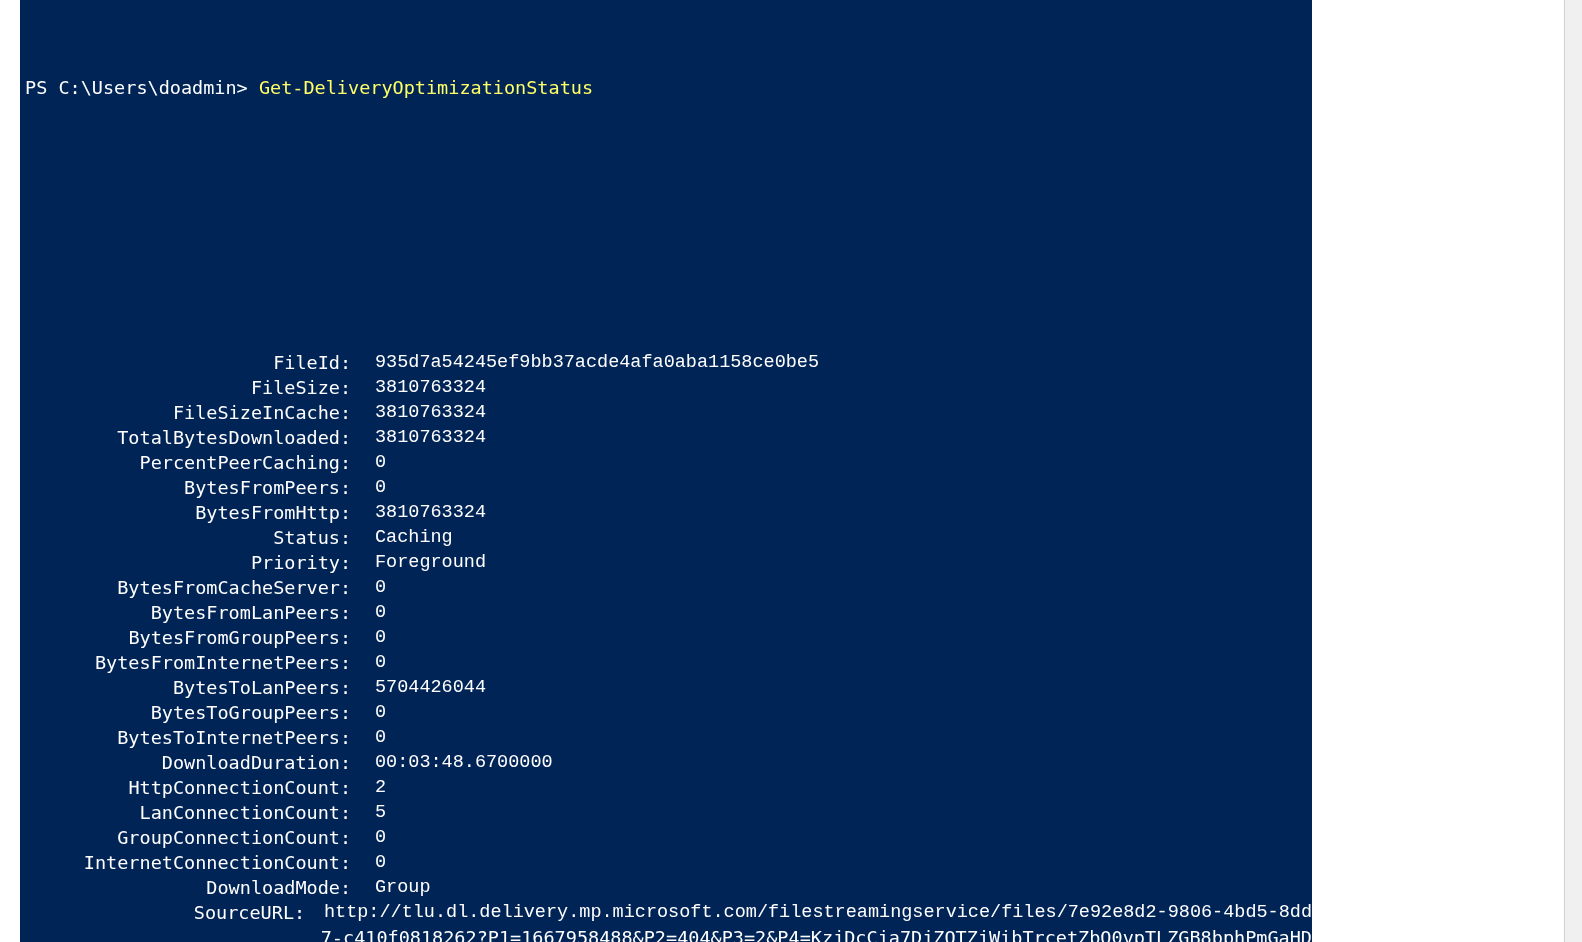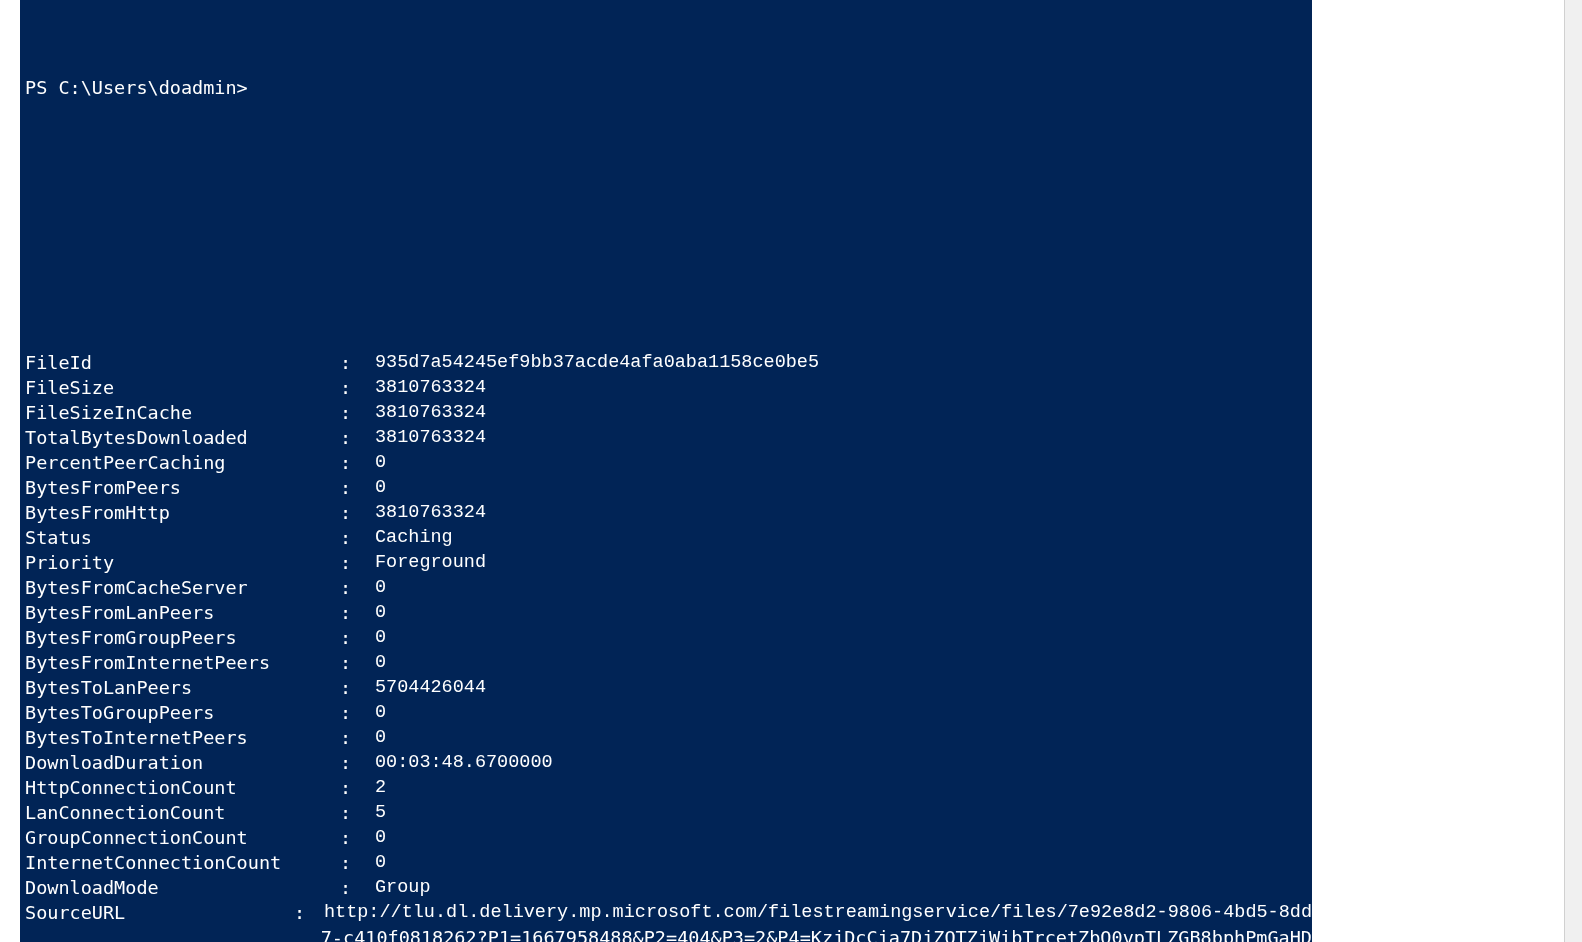--- a/index.html
+++ b/index.html
@@ -36,35 +36,36 @@
     overflow: hidden;
     margin-left: 20px;
   }
   .prompt-line {
     display: flex;
   }
   .prompt-prefix { color: #ffffff; }
   .prompt-cmd    { color: #ffff66; } 
   .blank { height: 25px; }
   .kv-line { display: flex; }
-  .kv-line .k   { display: inline-block; width: 315px; }
+  .kv-line .k   { display: inline-block; width: 315px; text-align: right; }
   .kv-line .sep { display: inline-block; width: 35px; }
   .kv-line .v   { display: inline-block; white-space: pre; font-family: Liberation Mono, monospace; }
   .wrap-cont    { display:flex; }
   .wrap-cont .pad { display:inline-block; width:350px; }
   .wrap-cont .v   { display:inline-block; white-space: pre; }
   .pad5 { padding-left: 5px; }
 </style>
 </head>
 <body>
 
 <div class="shell pad5">
 
   <div class="prompt-line">
     <span class="prompt-prefix">PS C:\Users\doadmin&gt; </span>
+    <span class="prompt-cmd">Get-DeliveryOptimizationStatus</span>
   </div>
 
   <div class="blank"></div>
   <div class="blank"></div>
 
   <div id="output"><div class="kv-line"><span class="k">FileId</span><span class="sep">: </span><span class="v">935d7a54245ef9bb37acde4afa0aba1158ce0be5</span></div><div class="kv-line"><span class="k">FileSize</span><span class="sep">: </span><span class="v">3810763324</span></div><div class="kv-line"><span class="k">FileSizeInCache</span><span class="sep">: </span><span class="v">3810763324</span></div><div class="kv-line"><span class="k">TotalBytesDownloaded</span><span class="sep">: </span><span class="v">3810763324</span></div><div class="kv-line"><span class="k">PercentPeerCaching</span><span class="sep">: </span><span class="v">0</span></div><div class="kv-line"><span class="k">BytesFromPeers</span><span class="sep">: </span><span class="v">0</span></div><div class="kv-line"><span class="k">BytesFromHttp</span><span class="sep">: </span><span class="v">3810763324</span></div><div class="kv-line"><span class="k">Status</span><span class="sep">: </span><span class="v">Caching</span></div><div class="kv-line"><span class="k">Priority</span><span class="sep">: </span><span class="v">Foreground</span></div><div class="kv-line"><span class="k">BytesFromCacheServer</span><span class="sep">: </span><span class="v">0</span></div><div class="kv-line"><span class="k">BytesFromLanPeers</span><span class="sep">: </span><span class="v">0</span></div><div class="kv-line"><span class="k">BytesFromGroupPeers</span><span class="sep">: </span><span class="v">0</span></div><div class="kv-line"><span class="k">BytesFromInternetPeers</span><span class="sep">: </span><span class="v">0</span></div><div class="kv-line"><span class="k">BytesToLanPeers</span><span class="sep">: </span><span class="v">5704426044</span></div><div class="kv-line"><span class="k">BytesToGroupPeers</span><span class="sep">: </span><span class="v">0</span></div><div class="kv-line"><span class="k">BytesToInternetPeers</span><span class="sep">: </span><span class="v">0</span></div><div class="kv-line"><span class="k">DownloadDuration</span><span class="sep">: </span><span class="v">00:03:48.6700000</span></div><div class="kv-line"><span class="k">HttpConnectionCount</span><span class="sep">: </span><span class="v">2</span></div><div class="kv-line"><span class="k">LanConnectionCount</span><span class="sep">: </span><span class="v">5</span></div><div class="kv-line"><span class="k">GroupConnectionCount</span><span class="sep">: </span><span class="v">0</span></div><div class="kv-line"><span class="k">InternetConnectionCount</span><span class="sep">: </span><span class="v">0</span></div><div class="kv-line"><span class="k">DownloadMode</span><span class="sep">: </span><span class="v">Group</span></div><div class="kv-line"><span class="k">SourceURL</span><span class="sep">: </span><span class="v">http://tlu.dl.delivery.mp.microsoft.com/filestreamingservice/files/7e92e8d2-9806-4bd5-8dd</span></div><div class="wrap-cont"><span class="pad"></span><span class="v">7-c410f0818262?P1=1667958488&amp;P2=404&amp;P3=2&amp;P4=KzjDcCja7DjZQTZjWibTrcetZbO0vpTLZGB8bphPmGaHD</span></div></div>
 
 </div>
 
 <div class="scrollbar-right"></div>

